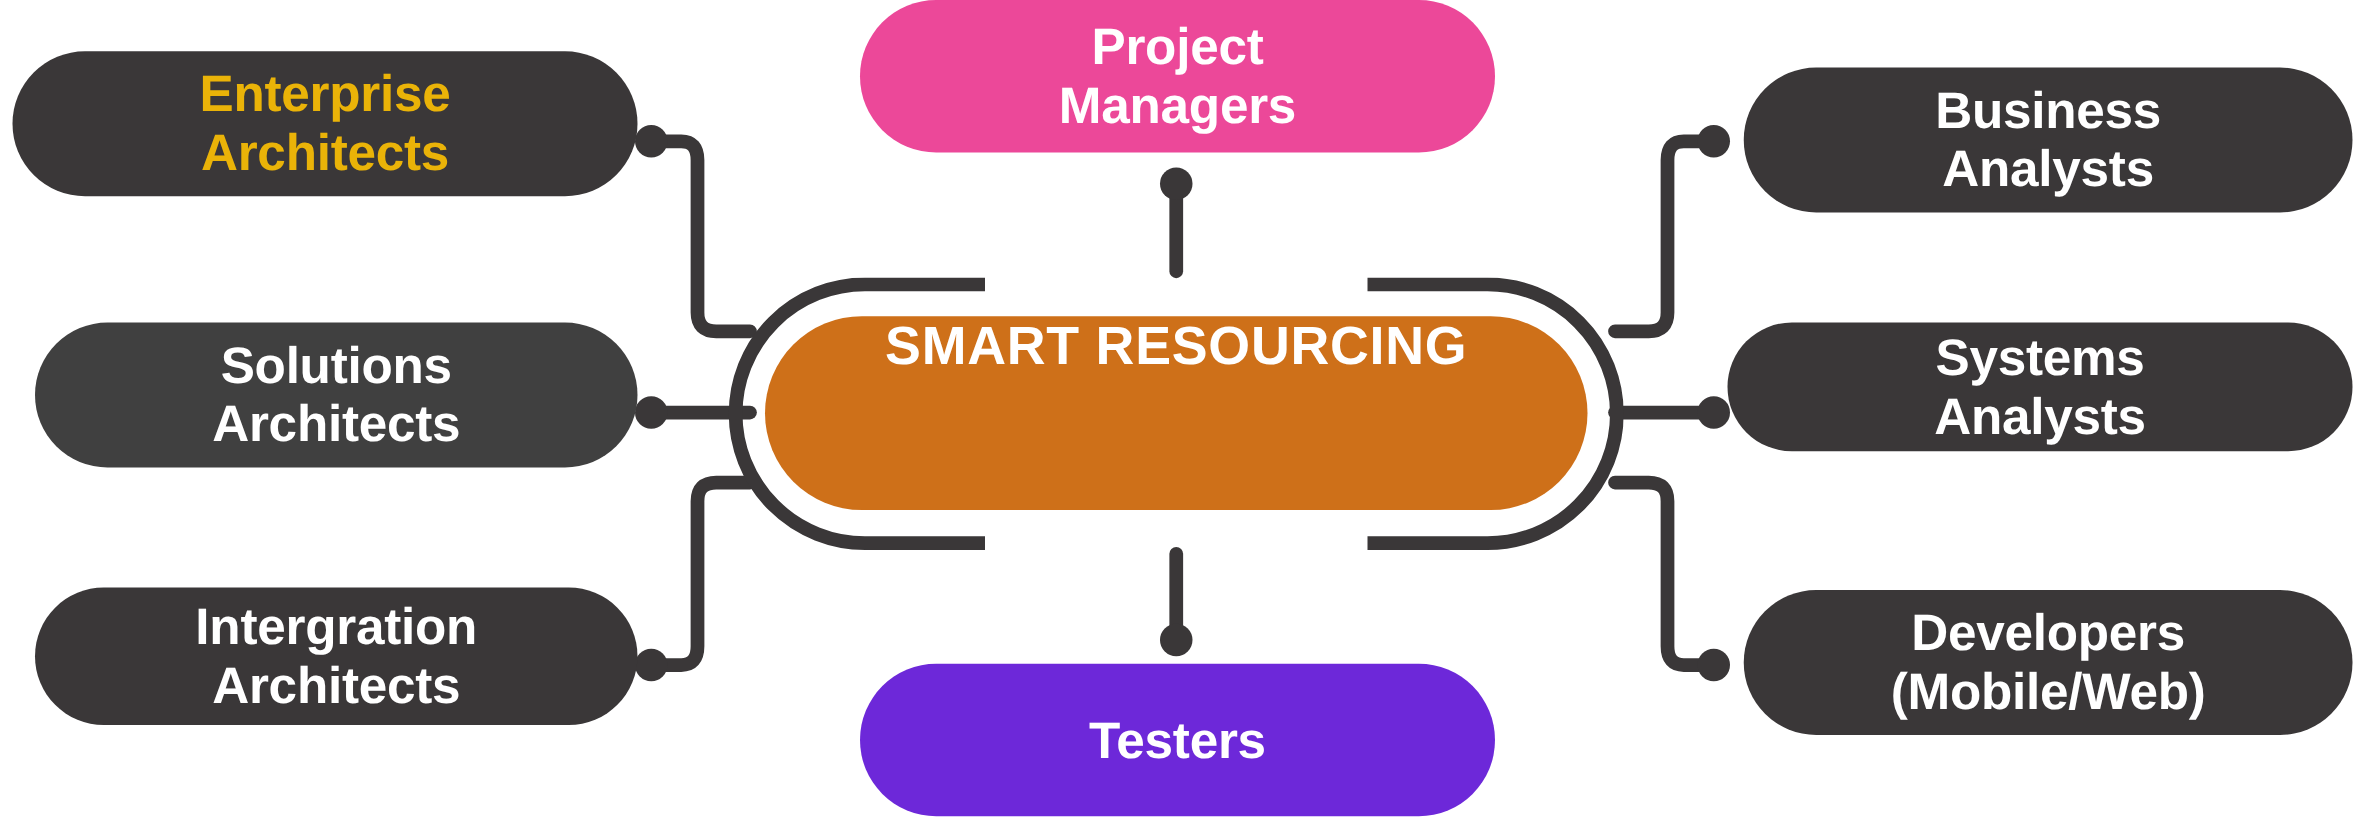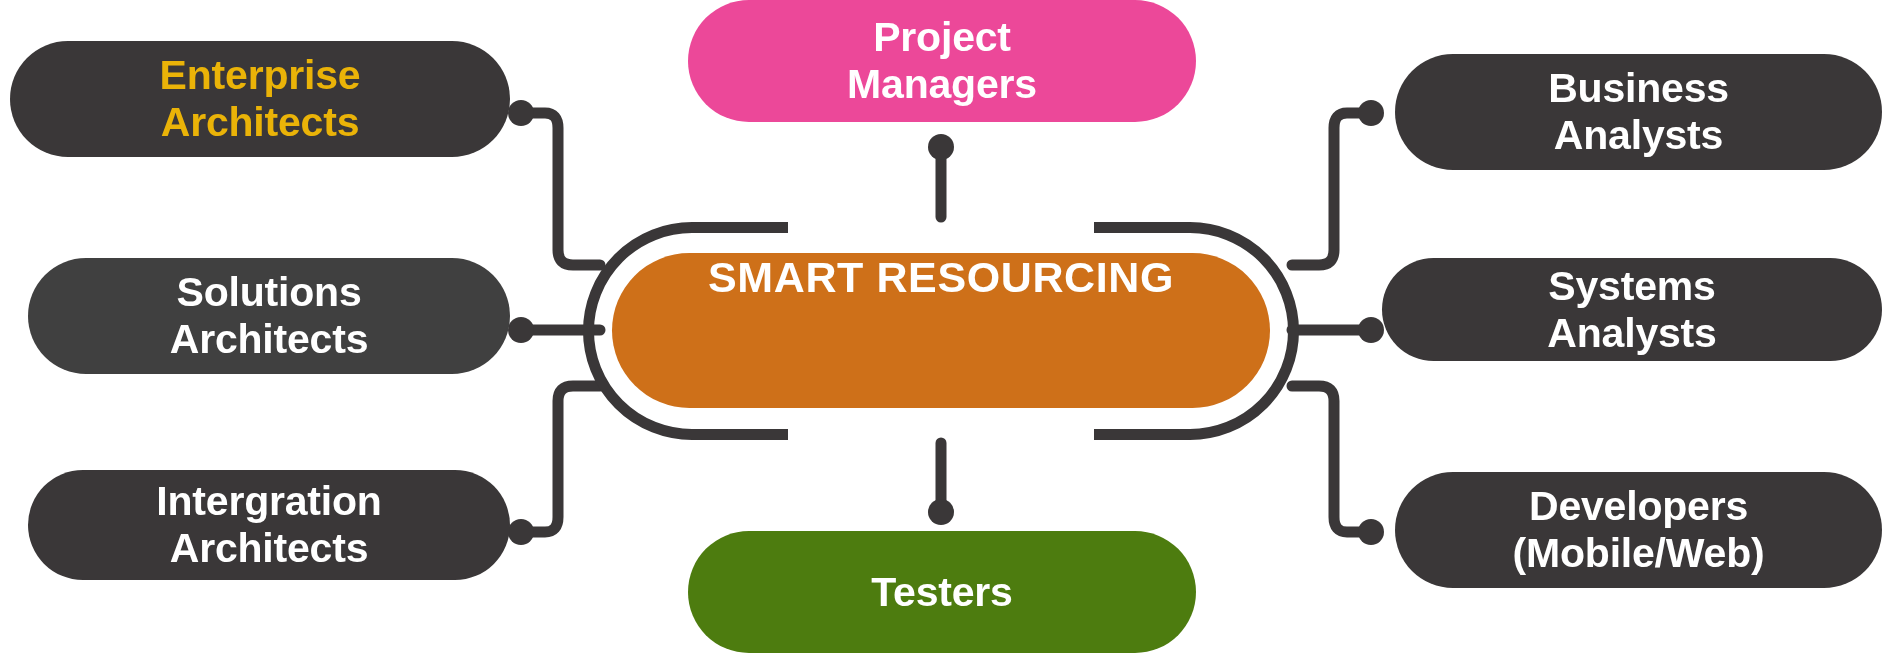--- a/index.html
+++ b/index.html
@@ -197,17 +197,17 @@
   <div class="node" id="node-developers" style="background: rgb(58, 55, 56); color: rgb(255, 255, 255); justify-content: center;">
     <span class="node-label">Developers
 (Mobile/Web)</span>
   </div>
 
   <div class="node" id="node-project-managers" style="background: #ec4899; color: rgb(255, 255, 255);">
     <span class="node-label">Project
 Managers</span>
   </div>
 
-  <div class="node" id="node-testers" style="background: #4d7c0f; color: rgb(255, 255, 255);">
+  <div class="node" id="node-testers" style="background: #6d28d9; color: rgb(255, 255, 255);">
     <span class="node-label">Testers</span>
   </div>
 
 </div>
 
 </body></html>

